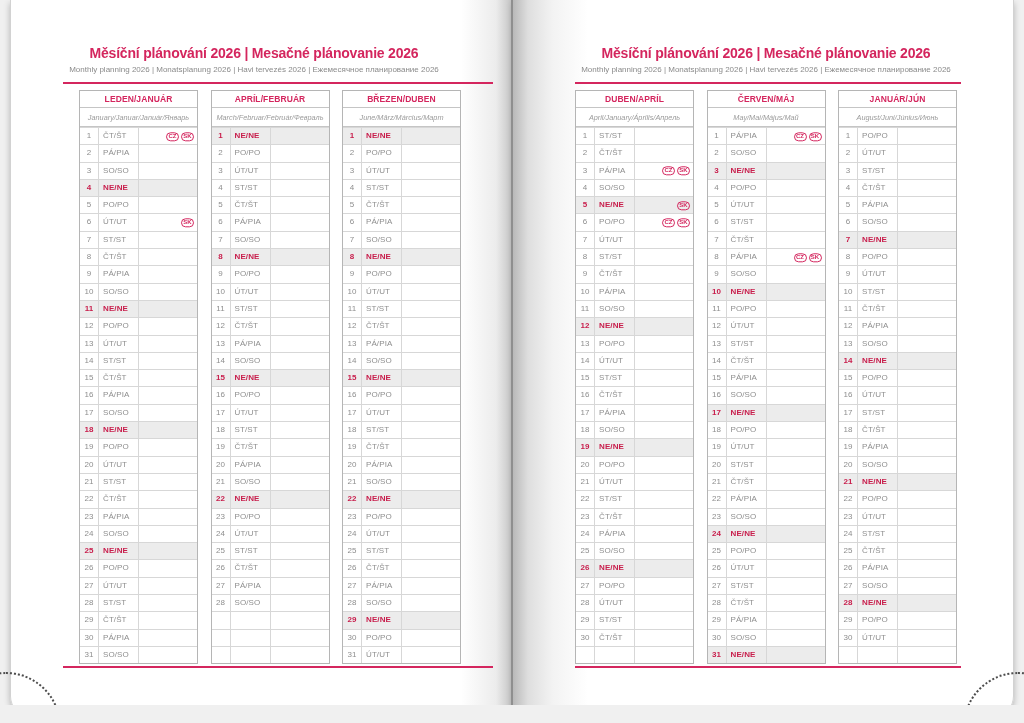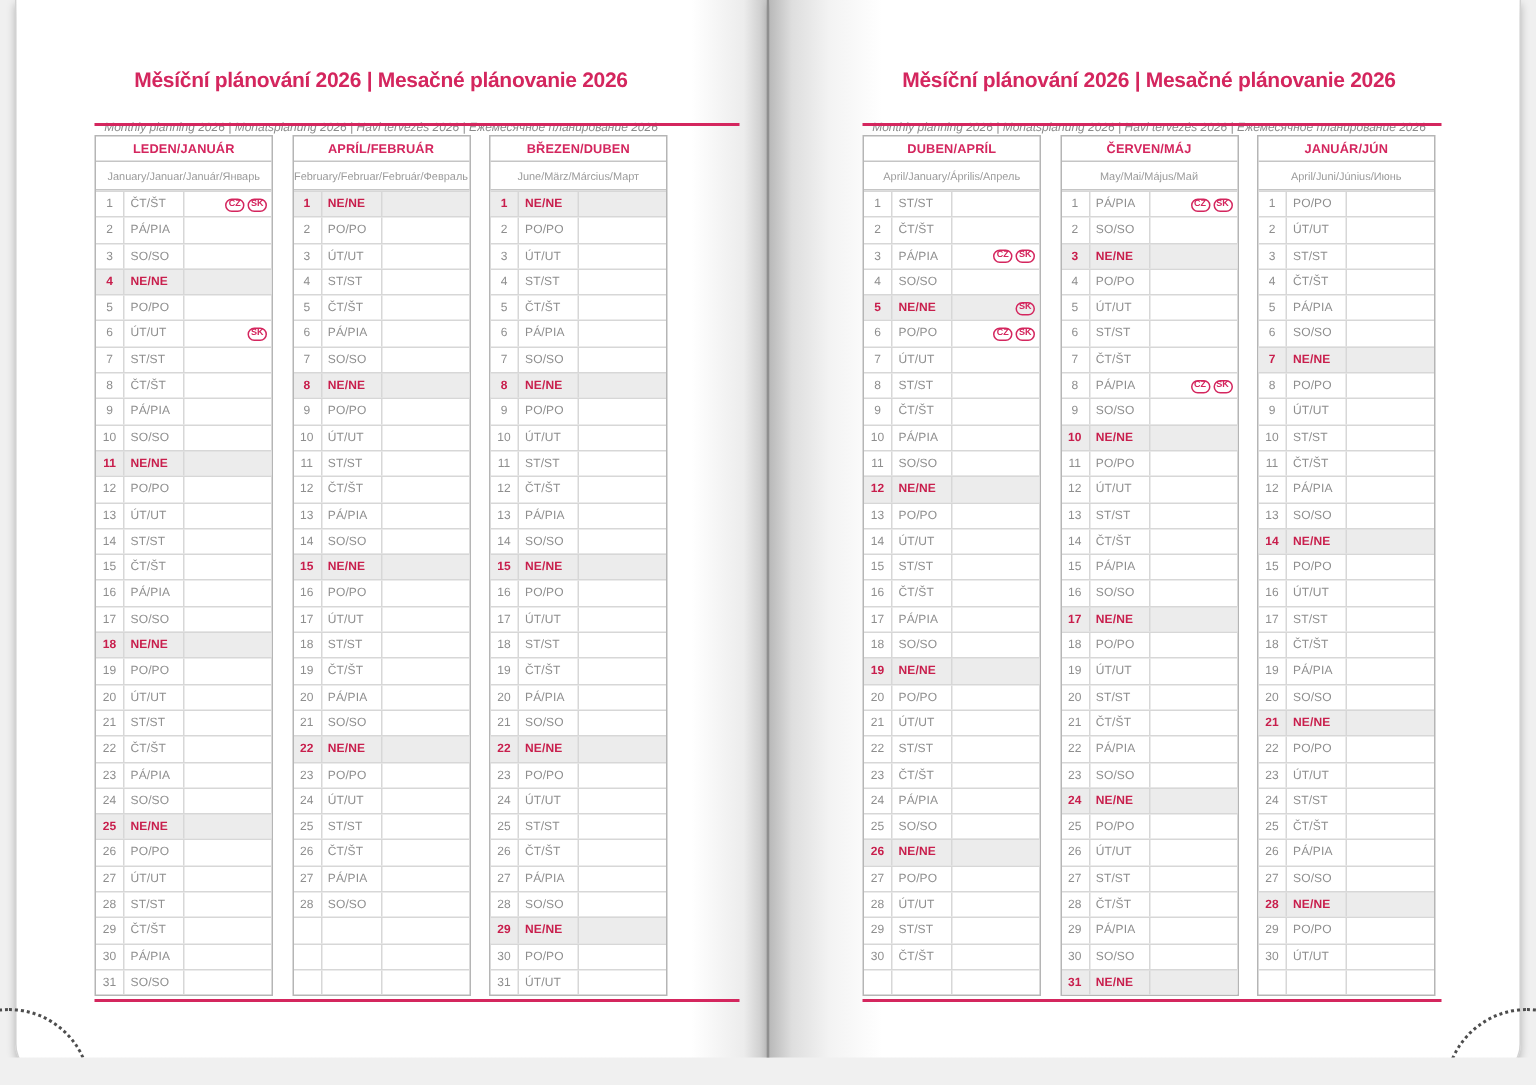--- a/index.html
+++ b/index.html
@@ -20,35 +20,35 @@
     background:linear-gradient(90deg,#fff 0%,#fff 90%,#ececec 97%,#c6c6c6 100%);}
   .page-right{left:513px;width:501px;border-radius:0 0 20px 0;border-right:1px solid #d2d2d2;
     box-shadow:0 3px 6px rgba(0,0,0,.25);
     background:linear-gradient(90deg,#b9b9b9 0%,#dedede 3%,#f3f3f3 8%,#fff 15%);}
   .spine-line{position:absolute;left:511px;top:0;width:2px;height:716px;background:#8f8f8f;z-index:2;}
 
   .head{position:absolute;top:45px;text-align:center;}
   .page-left .head{left:52px;width:382px;}
   .page-right .head{left:62px;width:382px;}
   .page-title{font-size:14px;font-weight:bold;color:var(--accent);letter-spacing:-.2px;}
-  .page-subtitle{margin-top:19px;font-size:8px;color:#8a8a8a;font-style:italic;}
+  .page-subtitle{margin-top:4px;font-size:8px;color:#8a8a8a;}
   .rule{position:absolute;height:2px;background:var(--accent);}
   .page-left .rule-top,.page-left .rule-bottom{left:52px;width:430px;}
   .page-right .rule-top,.page-right .rule-bottom{left:62px;width:386px;}
   .rule-top{top:82px;}
   .rule-bottom{top:666px;}
 
   .months{position:absolute;top:90px;display:flex;gap:12.5px;}
-  .page-left .months{left:36px;padding-left:16px;}
+  .page-left .months{left:52px;padding-left:16px;}
   .page-right .months{left:62px;justify-content:center;}
   .month{width:119px;border:1px solid var(--border-outer);background:#fff;}
   .m-head{height:17px;line-height:17px;text-align:center;font-size:8.5px;font-weight:bold;
     color:var(--accent);border-bottom:1px solid #c5c5c5;letter-spacing:.1px;}
   .m-sub{height:19px;line-height:19px;text-align:center;font-size:7.3px;color:#9b9b9b;
-    border-bottom:1px solid #c5c5c5;}
+    border-bottom:1px solid #c5c5c5;font-style:italic;}
   .day-row{display:flex;height:17.3px;border-top:1px solid var(--border-inner);font-size:8px;color:var(--gray-text);}
   .day-row:first-child{border-top:none;}
   .c-num{width:19px;line-height:16.5px;text-align:center;border-right:1px solid var(--border-inner);}
   .c-day{width:40px;line-height:16.5px;padding-left:4px;border-right:1px solid var(--border-inner);letter-spacing:.1px;}
   .c-note{flex:1;position:relative;}
   .day-row.hl{background:var(--hl-bg);}
   .day-row.hl .c-num,.day-row.hl .c-day{color:var(--red);font-weight:bold;}
   .badges{position:absolute;right:3px;top:50%;transform:translateY(-50%);white-space:nowrap;}
   .badge{display:inline-block;min-width:13px;height:9px;line-height:7.5px;border:1px solid var(--accent);
     border-radius:5px;color:var(--accent);font-size:6px;font-weight:bold;text-align:center;
@@ -228,21 +228,21 @@
             <div class="c-note"></div>
           </div>
           <div class="day-row">
             <div class="c-num">31</div>
             <div class="c-day">SO/SO</div>
             <div class="c-note"></div>
           </div>
         </div>
       <div class="month">
           <div class="m-head">APRÍL/FEBRUÁR</div>
-          <div class="m-sub">February/Februar/Február/Февраль</div>
+          <div class="m-sub">March/Februar/Február/Февраль</div>
           <div class="day-row hl">
             <div class="c-num">1</div>
             <div class="c-day">NE/NE</div>
             <div class="c-note"></div>
           </div>
           <div class="day-row">
             <div class="c-num">2</div>
             <div class="c-day">PO/PO</div>
             <div class="c-note"></div>
           </div>
@@ -887,21 +887,21 @@
             <div class="c-note"></div>
           </div>
           <div class="day-row hl">
             <div class="c-num">31</div>
             <div class="c-day">NE/NE</div>
             <div class="c-note"></div>
           </div>
         </div>
       <div class="month">
           <div class="m-head">JANUÁR/JÚN</div>
-          <div class="m-sub">April/Juni/Június/Июнь</div>
+          <div class="m-sub">August/Juni/Június/Июнь</div>
           <div class="day-row">
             <div class="c-num">1</div>
             <div class="c-day">PO/PO</div>
             <div class="c-note"></div>
           </div>
           <div class="day-row">
             <div class="c-num">2</div>
             <div class="c-day">ÚT/UT</div>
             <div class="c-note"></div>
           </div>

